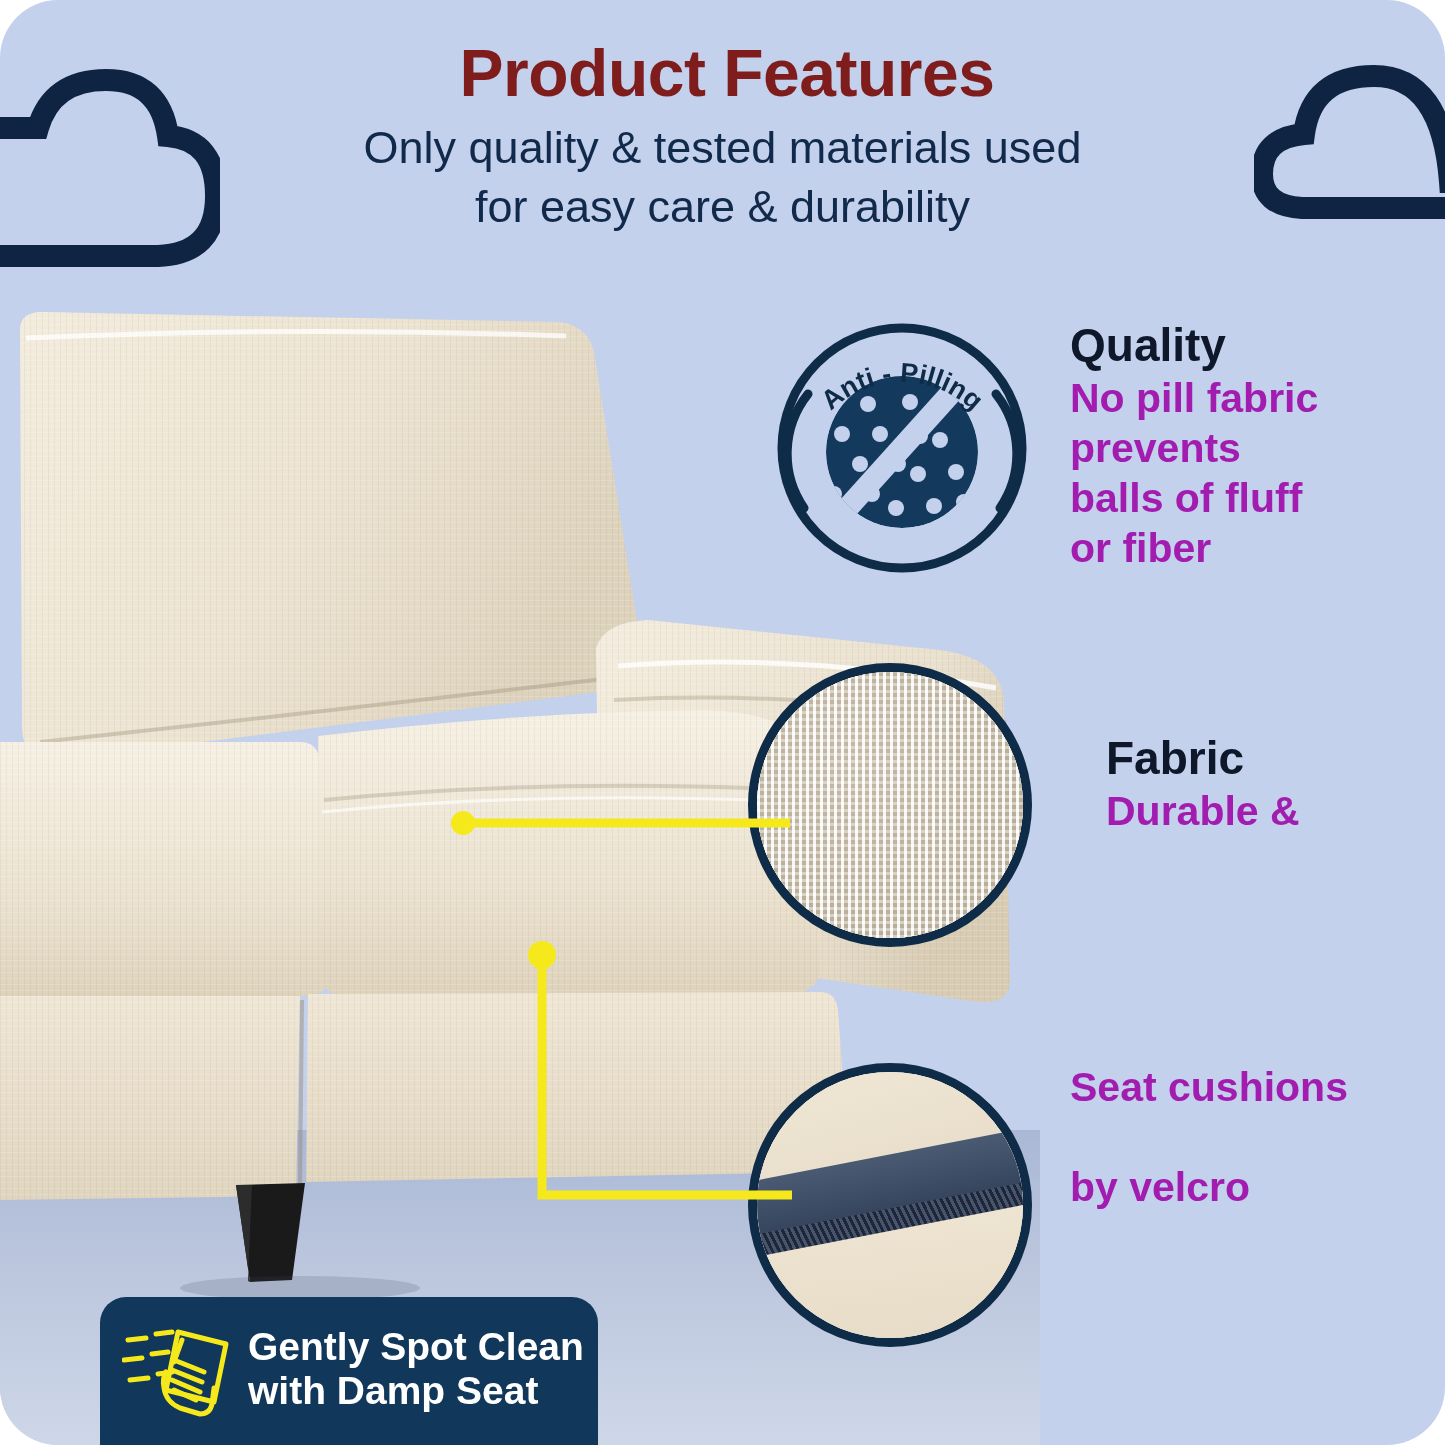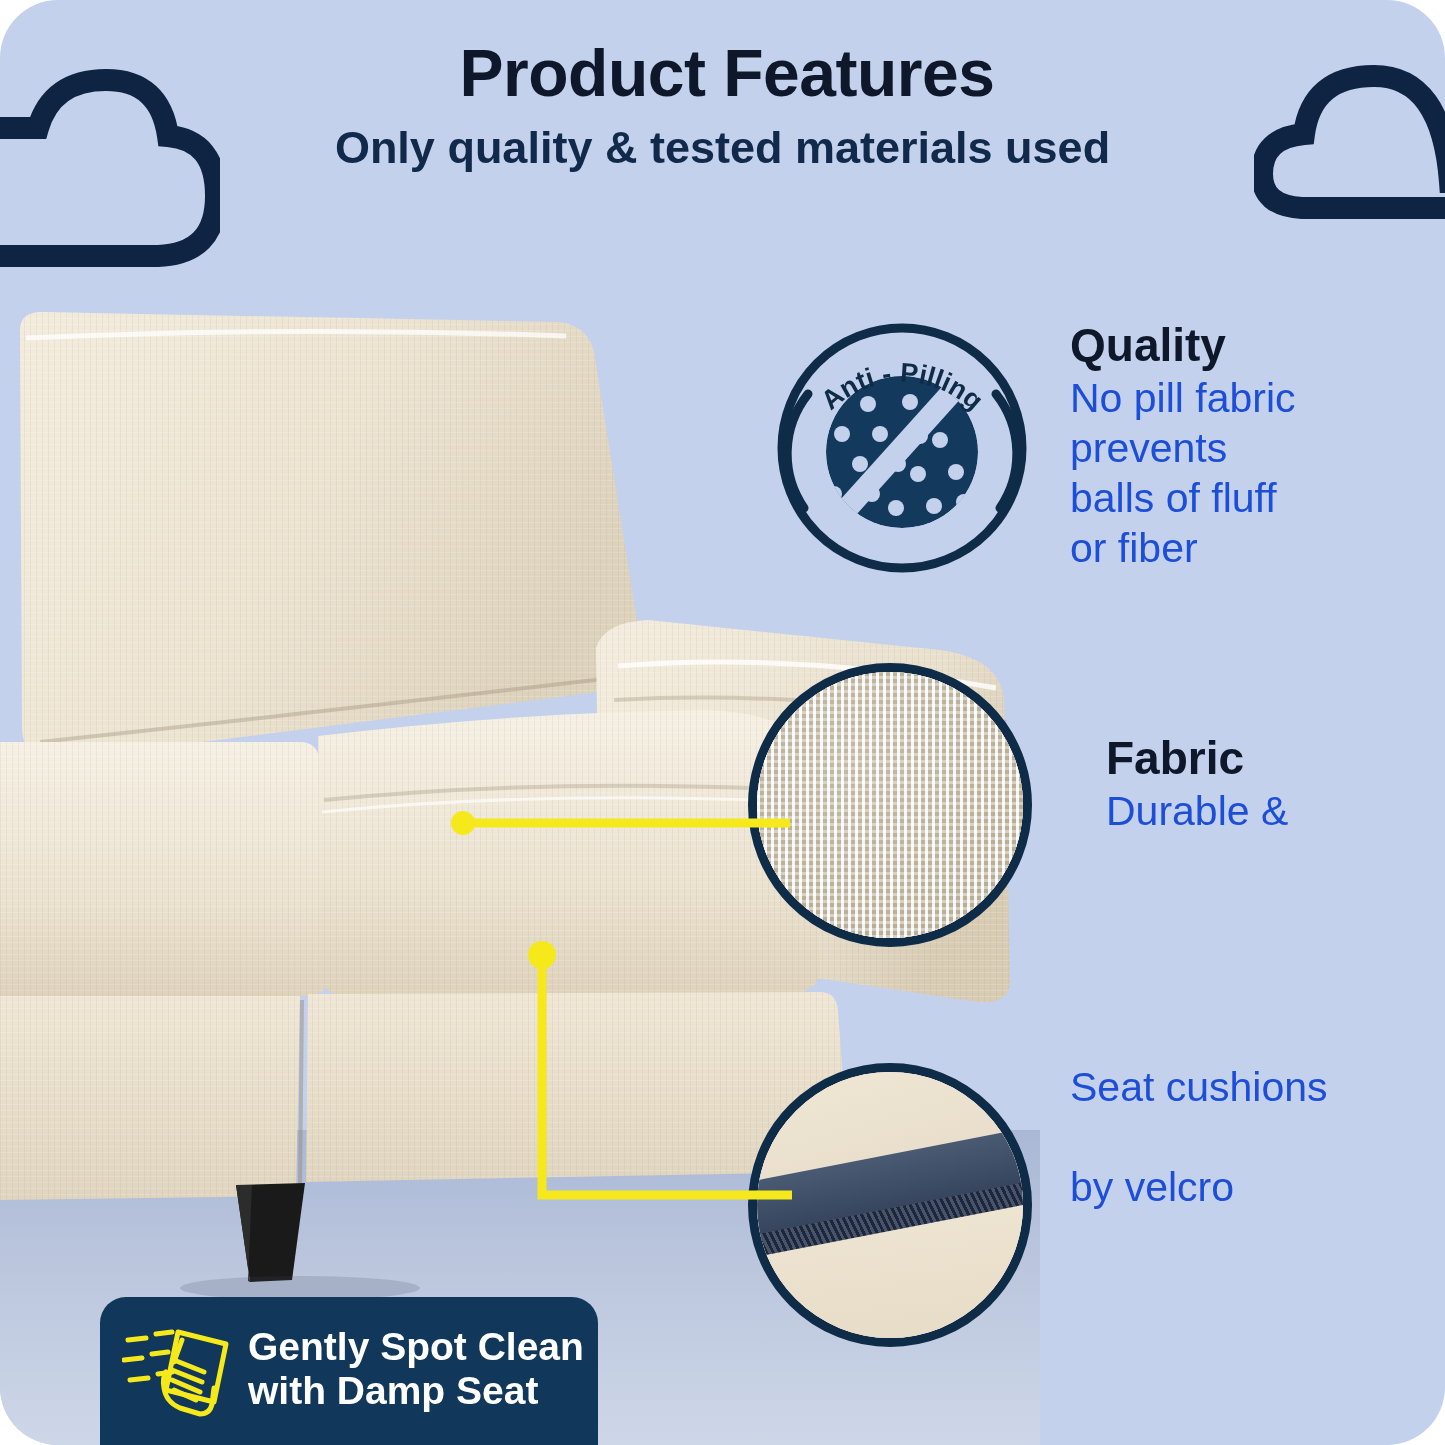--- a/index.html
+++ b/index.html
@@ -43,46 +43,46 @@
     position: absolute;
     left: 0;
     right: 0;
     top: 40px;
     text-align: center;
     z-index: 40;
   }
   #title {
     font-size: 66px;
     font-weight: 800;
-    color: #0f172a;
+    color: #7f1d1d;
     letter-spacing: -0.5px;
     line-height: 1.02;
     margin: 0;
     padding-left: 9px;
   }
   #subtitle {
     font-size: 45px;
     color: #11294a;
     line-height: 1.30;
     margin: 12px 0 0 0;
-    font-weight: 700;
+    font-weight: 400;
   }
 
   
   .feature-title {
     font-size: 46px;
     font-weight: 700;
     color: #0f172a;
     line-height: 1.02;
     margin: 0 0 4px 0;
   }
   .feature-desc {
     font-size: 41px;
-    font-weight: 400;
-    color: #1d4ed8;
+    font-weight: 700;
+    color: #a21caf;
     line-height: 1.22;
     margin: 0;
   }
   .feature-text {
     position: absolute;
     z-index: 45;
   }
   #quality-text { left: 1070px; top: 322px; width: 345px; }
   #fabric-text  { left: 1106px; top: 735px; width: 345px; }
   #velcro-text  { left: 1070px; top: 1062px; width: 360px; }
@@ -288,20 +288,21 @@
 
   <svg id="cloud-right" class="cloud-svg" width="205" height="200" viewBox="0 0 205 200">
     <path d="M245,160 L196,160 Q188,54 120,54 Q58,54 50,112
              Q8,116 8,152 Q8,184 48,186 L245,186" fill="none" stroke="#0e2442" stroke-width="22" stroke-linecap="round"></path>
   </svg>
 
   <div id="header">
     <h1 id="title">Product Features</h1>
     <p id="subtitle">
       <span>Only quality &amp; tested materials used</span><br>
+      <span>for easy care &amp; durability</span>
     </p>
   </div>
 
   <svg id="antipill-badge" viewBox="0 0 268 262">
     <defs>
       <path id="arcPath" d="M 36 150 A 100 100 0 0 1 232 150" fill="none"></path>
       <clipPath id="discClip">
         <circle cx="134" cy="140" r="76"></circle>
       </clipPath>
     </defs>

